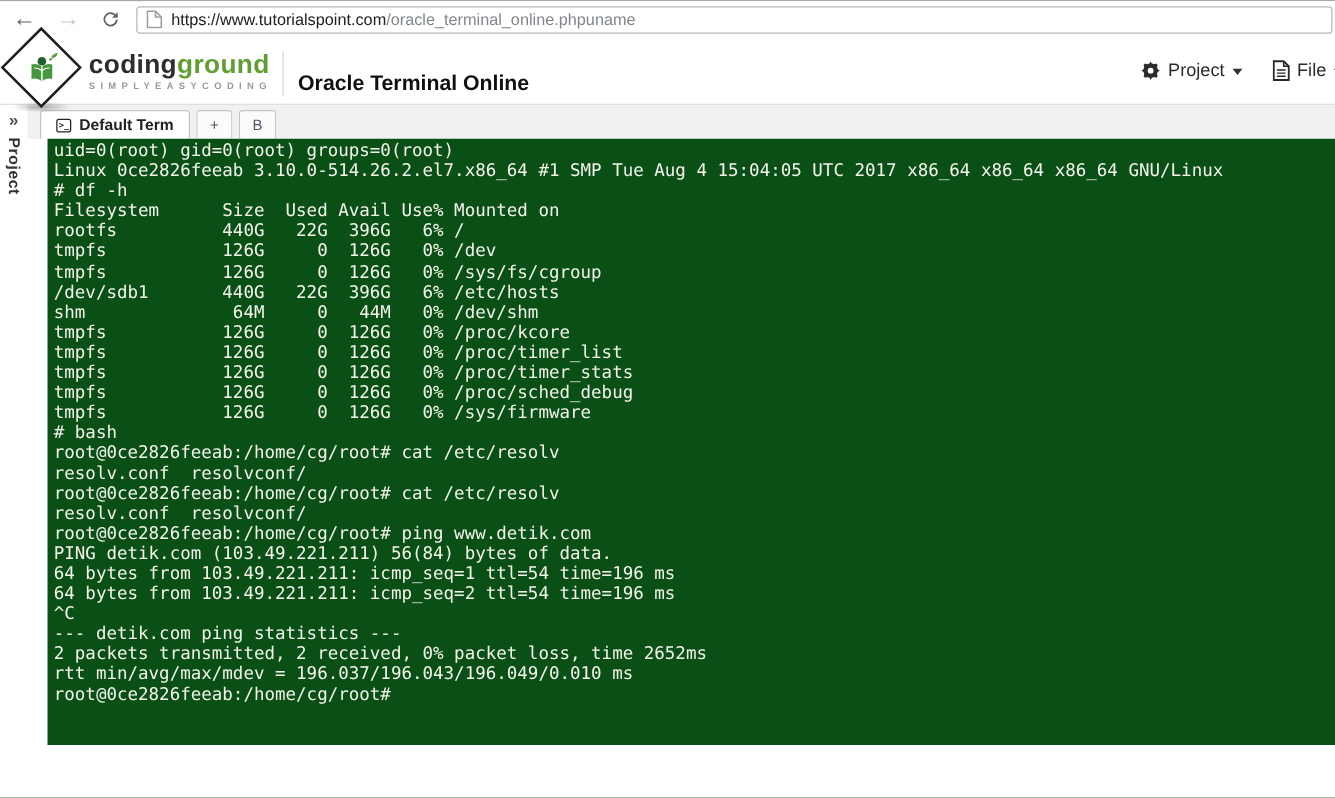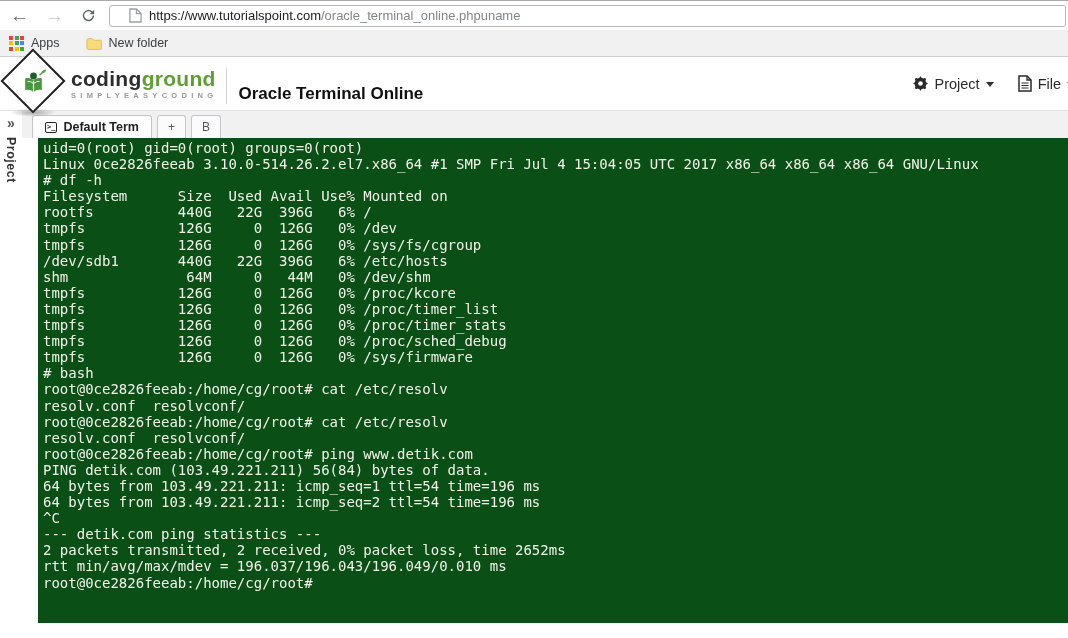--- a/index.html
+++ b/index.html
@@ -6,21 +6,21 @@
   html,body { width:1068px; height:638px; }
   body { font-family:"Liberation Sans", sans-serif; background:#fff; overflow:hidden; }
 
   .screen { position:relative; width:1068px; height:638px; border-top:1px solid #a9a9a9; overflow:hidden; background:#fff; }
 
   
   .toolbar { height:29px; display:flex; align-items:center; padding-left:10px; background:#fff; }
   .nav-btn { font-size:19px; line-height:1; color:#5f6368; margin-right:16px; cursor:pointer; user-select:none; }
   .nav-btn.disabled { color:#c4c7c9; }
   .nav-btn.reload { display:flex; align-items:center; margin-right:12px; }
-  .omnibox { flex:1; height:22px; margin-right:2px; border:1px solid #b8b8b8; border-radius:3px; background:#fff; display:flex; align-items:center; padding-left:19px; gap:7px; overflow:hidden; }
+  .omnibox { flex:1; height:22px; margin-right:2px; border:1px solid #b8b8b8; border-radius:3px; background:#fff; display:flex; align-items:center; padding-left:7px; gap:7px; overflow:hidden; }
   .url { font-size:13px; white-space:nowrap; }
   .url-host { color:#202124; }
   .url-path { color:#80868b; }
 
   
   .bookmarks { height:27px; background:#f1f1f1; border-bottom:1px solid #cfcfcf; display:flex; align-items:center; padding-left:9px; gap:26px; }
   .bm { display:flex; align-items:center; gap:7px; font-size:12.5px; color:#3c4043; cursor:pointer; }
   .apps-grid { display:grid; grid-template-columns:repeat(3,4px); grid-auto-rows:4px; gap:1.5px; }
   .apps-grid i { display:block; }
 
@@ -74,44 +74,20 @@
       <span style="display:flex">
         <svg width="13" height="15" viewBox="0 0 14 16">
             <path d="M1 1h7l5 5v9H1z" fill="none" stroke="#9aa0a6" stroke-width="1.4"></path>
             <path d="M8 1v5h5" fill="none" stroke="#9aa0a6" stroke-width="1.4"></path>
           </svg>
       </span>
       <span class="url"><span class="url-host">https://www.tutorialspoint.com</span><span class="url-path">/oracle_terminal_online.phpuname</span></span>
     </div>
   </div>
 
-  <div class="bookmarks">
-    <span class="bm">
-      <span class="apps-grid">
-        <i style="background:#ea4335"></i>
-          <i style="background:#34a853"></i>
-          <i style="background:#ea4335"></i>
-        <i style="background:#fbbc05"></i>
-          <i style="background:#34a853"></i>
-          <i style="background:#4285f4"></i>
-        <i style="background:#ea4335"></i>
-          <i style="background:#fbbc05"></i>
-          <i style="background:#34a853"></i>
-      </span>
-      <span>Apps</span>
-    </span>
-    <span class="bm">
-      <span style="display:flex">
-        <svg width="16" height="13" viewBox="0 0 17 13">
-            <path d="M1 3.2c0-1 .6-1.9 1.6-1.9h4.1L8.3 3h6.9c.9 0 1.6.7 1.6 1.5v6.8c0 .9-.7 1.5-1.6 1.5H2.6c-.9 0-1.6-.7-1.6-1.5z" fill="#f7da7c" stroke="#dfbc4a"></path>
-          </svg>
-      </span>
-      <span>New folder</span>
-    </span>
-  </div>
 
   <div class="header">
     <div class="logo">
       <div class="diamond-wrap">
         <div class="logo-shadow"></div>
         <div class="diamond"></div>
         <svg class="emblem" width="32" height="32" viewBox="0 0 32 32">
           <path d="M23 7.5c1.2-2.2 3.2-3 5.2-3.1-.3 2-1.5 3.6-3.7 4z" fill="#57a33b"></path>
           <path d="M21 9.5c.8-1 2-1.4 3.2-1.4-.2 1.2-1 2.2-2.4 2.4z" fill="#57a33b"></path>
           <circle cx="15.5" cy="11" r="3.4" fill="#1b5e2a"></circle>
@@ -161,21 +137,21 @@
       <div class="tabstrip">
         <div class="tab active">
           <span class="term-ico">&gt;_</span>
           <span>Default Term</span>
         </div>
         <div class="tab small">+</div>
         <div class="tab small">B</div>
       </div>
       <div class="terminal">
           <div class="tline">uid=0(root) gid=0(root) groups=0(root)</div>
-          <div class="tline">Linux 0ce2826feeab 3.10.0-514.26.2.el7.x86_64 #1 SMP Fri Jul 4 15:04:05 UTC 2017 x86_64 x86_64 x86_64 GNU/Linux</div>
+          <div class="tline">Linux 0ce2826feeab 3.10.0-514.26.2.el7.x86_64 #1 SMP Tue Aug 4 15:04:05 UTC 2017 x86_64 x86_64 x86_64 GNU/Linux</div>
           <div class="tline"># df -h</div>
           <div class="tline">Filesystem      Size  Used Avail Use% Mounted on</div>
           <div class="tline">rootfs          440G   22G  396G   6% /</div>
           <div class="tline">tmpfs           126G     0  126G   0% /dev</div>
           <div class="tline">tmpfs           126G     0  126G   0% /sys/fs/cgroup</div>
           <div class="tline">/dev/sdb1       440G   22G  396G   6% /etc/hosts</div>
           <div class="tline">shm              64M     0   44M   0% /dev/shm</div>
           <div class="tline">tmpfs           126G     0  126G   0% /proc/kcore</div>
           <div class="tline">tmpfs           126G     0  126G   0% /proc/timer_list</div>
           <div class="tline">tmpfs           126G     0  126G   0% /proc/timer_stats</div>

